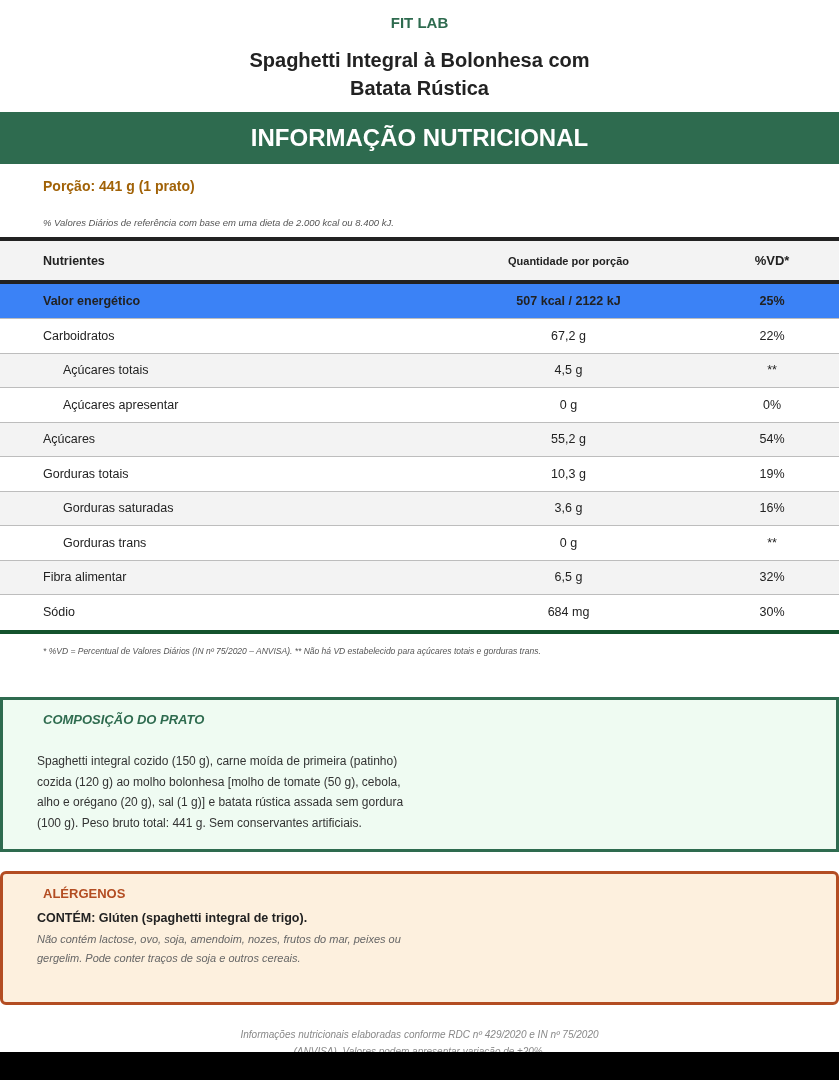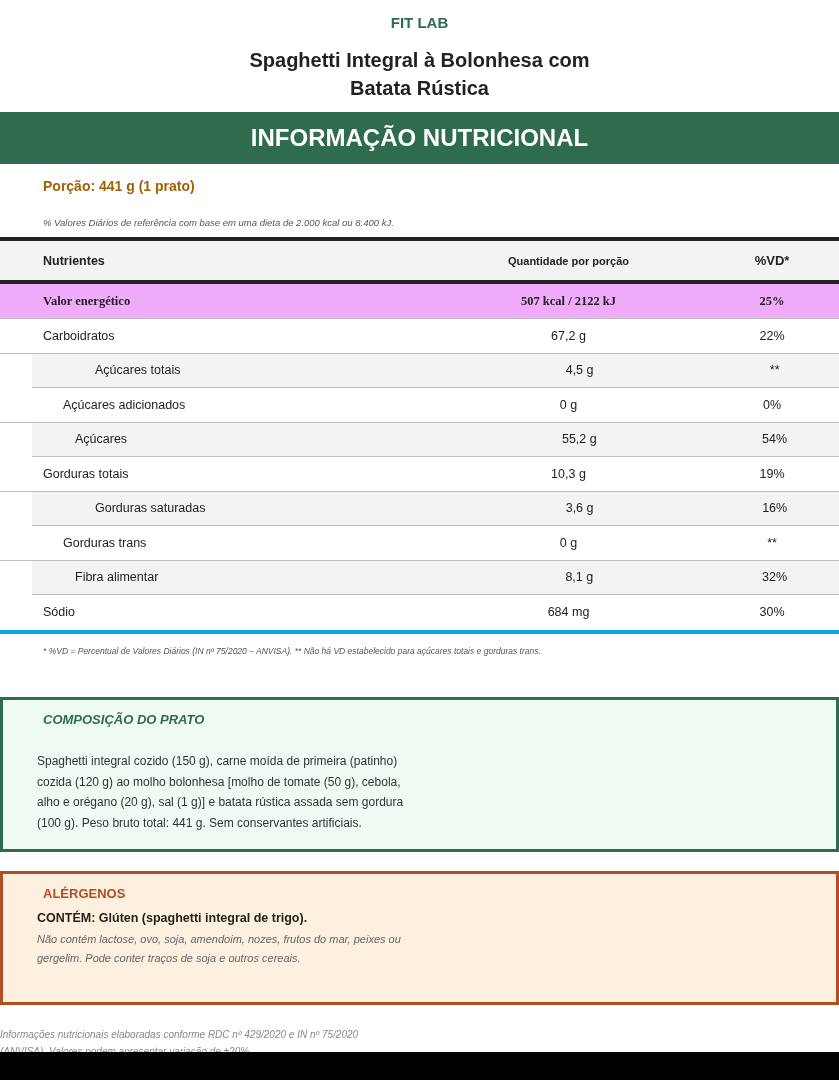--- a/index.html
+++ b/index.html
@@ -32,81 +32,81 @@
       position: absolute; top: 178px; left: 43px;
       font-size: 14px; font-weight: bold; color: #a16207;
     }
     .ref-note {
       position: absolute; top: 217px; left: 43px;
       font-size: 9.5px; font-style: italic; color: #555555;
     }
     .table {
       position: absolute; top: 237px; left: 0; width: 839px;
       border-top: 4px solid #222222;
-      border-bottom: 4px solid #0ea5e9;
+      border-bottom: 4px solid #14532d;
     }
     .row {
       display: flex; align-items: center;
       height: 34.5px;
       border-bottom: 1px solid #bdbdbd;
       font-size: 12.5px;
       color: #222222;
     }
     .row:last-child { border-bottom: none; }
-    .row.alt { background: #f3f3f3; margin-left: 32px; }
+    .row.alt { background: #f3f3f3; }
     .row.head {
       height: 43px; background: #f3f3f3;
       border-bottom: 4px solid #222222;
       font-weight: bold; font-size: 12.5px;
     }
     .row.head .c-qty { font-size: 11px; }
     .row.head .c-vd { font-size: 13px; }
     .row.energy {
-      background: #f0abfc; font-weight: bold; height: 35px; font-family: Liberation Serif, serif;
+      background: #3b82f6; font-weight: bold; height: 35px;
     }
     .c-name { width: 430px; padding-left: 43px; }
     .row.sub .c-name { padding-left: 63px; }
     .c-qty { width: 277px; text-align: center; }
     .c-vd { width: 132px; text-align: center; padding-right: 2px; }
     .footnote {
       position: absolute; top: 646px; left: 43px;
       font-size: 8.5px; font-style: italic; color: #555555;
     }
     .box {
       position: absolute; left: 0; width: 839px;
       border: 3px solid;
       padding: 12px 0 0 0;
     }
     .box.comp {
       top: 697px; height: 155px;
       border-color: #2e6b4f; background: #effbf2;
     }
     .box.allergen {
       top: 871px; height: 134px;
-      border-color: #b34d22; background: #fdf0de;
+      border-color: #b34d22; background: #fdf0de; border-radius: 6px;
     }
     .box-title {
       margin-left: 40px; font-size: 13px; font-weight: bold;
     }
     .comp .box-title { color: #2e6b4f; font-style: italic; }
     .allergen .box-title { color: #b34d22; }
     .comp-text {
       margin: 24px 0 0 34px; width: 380px;
       font-size: 12px; line-height: 20.5px; color: #333333;
     }
     .contains {
       margin: 10px 0 0 34px; font-size: 12.5px; font-weight: bold; color: #222222;
     }
     .allergen-note {
       margin: 5px 0 0 34px; width: 380px;
       font-size: 11px; line-height: 19px; font-style: italic; color: #666666;
     }
     .legal {
       position: absolute; top: 1026px; left: 0; width: 839px;
-      text-align: left; font-size: 10px; font-style: italic; color: #888888;
+      text-align: center; font-size: 10px; font-style: italic; color: #888888;
       line-height: 17px;
     }
     .legal span { display: block; }
     .black-bar {
       position: absolute; top: 1052px; left: 0; width: 839px; height: 28px;
       background: #000000;
     }
   </style>
 </head>
 <body>
@@ -139,21 +139,21 @@
     <div class="c-name">Carboidratos</div>
     <div class="c-qty">67,2 g</div>
     <div class="c-vd">22%</div>
   </div>
   <div class="row alt sub">
     <div class="c-name">Açúcares totais</div>
     <div class="c-qty">4,5 g</div>
     <div class="c-vd">**</div>
   </div>
   <div class="row sub">
-    <div class="c-name">Açúcares adicionados</div>
+    <div class="c-name">Açúcares apresentar</div>
     <div class="c-qty">0 g</div>
     <div class="c-vd">0%</div>
   </div>
   <div class="row alt">
     <div class="c-name">Açúcares</div>
     <div class="c-qty">55,2 g</div>
     <div class="c-vd">54%</div>
   </div>
   <div class="row">
     <div class="c-name">Gorduras totais</div>
@@ -165,21 +165,21 @@
     <div class="c-qty">3,6 g</div>
     <div class="c-vd">16%</div>
   </div>
   <div class="row sub">
     <div class="c-name">Gorduras trans</div>
     <div class="c-qty">0 g</div>
     <div class="c-vd">**</div>
   </div>
   <div class="row alt">
     <div class="c-name">Fibra alimentar</div>
-    <div class="c-qty">8,1 g</div>
+    <div class="c-qty">6,5 g</div>
     <div class="c-vd">32%</div>
   </div>
   <div class="row">
     <div class="c-name">Sódio</div>
     <div class="c-qty">684 mg</div>
     <div class="c-vd">30%</div>
   </div>
 </div>
 
 <div class="footnote">* %VD = Percentual de Valores Diários (IN nº 75/2020 – ANVISA).  ** Não há VD estabelecido para açúcares totais e gorduras trans.</div>

